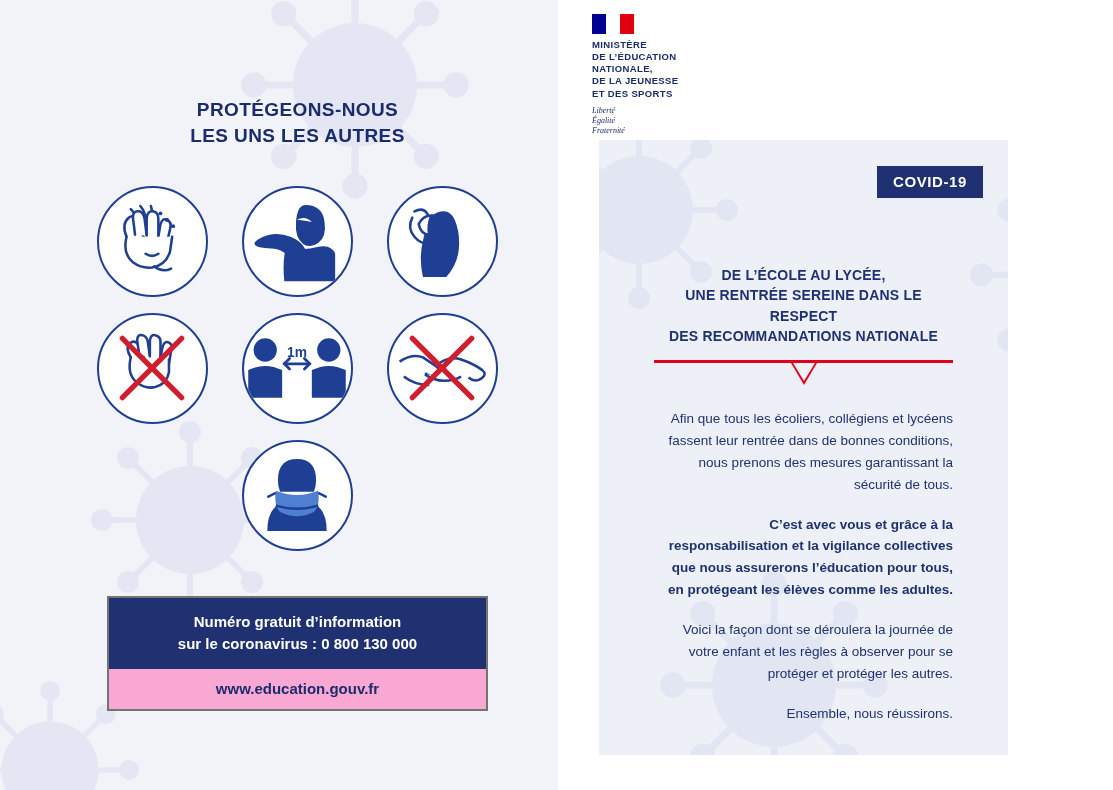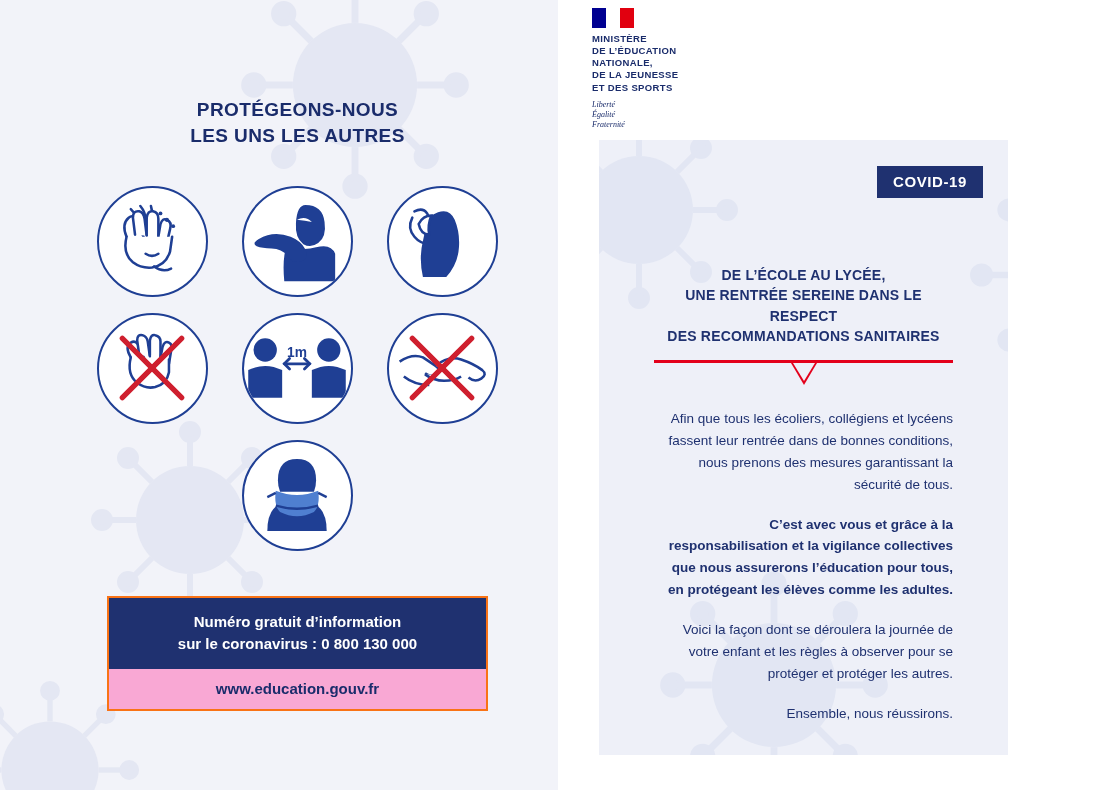--- a/index.html
+++ b/index.html
@@ -50,21 +50,21 @@
     width: 111px; height: 111px;
     border-radius: 50%;
     border: 2.5px solid #1f3f94;
     background: #ffffff;
     overflow: hidden;
   }
   .picto svg { display: block; }
 
   .contact-box {
     margin: 45px 0 0 0;
-    border: 2px solid #f97316;
+    border: 2px solid #737373;
     width: 100%;
   }
   .contact-top {
     background: #1f3170;
     color: #ffffff;
     text-align: center;
     font-size: 15px;
     font-weight: bold;
     line-height: 1.45;
     padding: 13px 10px 14px;
@@ -80,21 +80,21 @@
 
   
   .right-panel {
     position: relative;
     width: 555px; height: 790px;
     background: #ffffff;
     overflow: hidden;
   }
   .marianne {
     position: absolute;
-    left: 592px; top: 8px;
+    left: 592px; top: 14px;
     width: 130px;
   }
   .marianne .flag { display: flex; height: 20px; width: 42px; margin-bottom: 5px; }
   .marianne .flag .b { flex: 1; }
   .ministry-text {
     color: #1a2c6b;
     font-size: 9.5px;
     font-weight: bold;
     line-height: 1.28;
     letter-spacing: .35px;
@@ -486,21 +486,21 @@
           </g>
         </svg>
       </div>
 
       <div class="covid-badge">COVID-19</div>
 
       <div class="card-inner">
         <div class="headline">
           <div>DE L’ÉCOLE AU LYCÉE,</div>
           <div>UNE RENTRÉE SEREINE DANS LE RESPECT</div>
-          <div>DES RECOMMANDATIONS SANITAIRES</div>
+          <div>DES RECOMMANDATIONS NATIONALE</div>
         </div>
 
         <div class="rule-wrap">
           <div class="rule"></div>
           <div class="rule-notch"></div>
           <div class="rule-notch-inner"></div>
         </div>
 
         <div class="body-text">
           <p>Afin que tous les écoliers, collégiens et lycéens fassent leur rentrée dans de bonnes conditions, nous prenons des mesures garantissant la sécurité de tous.</p>

